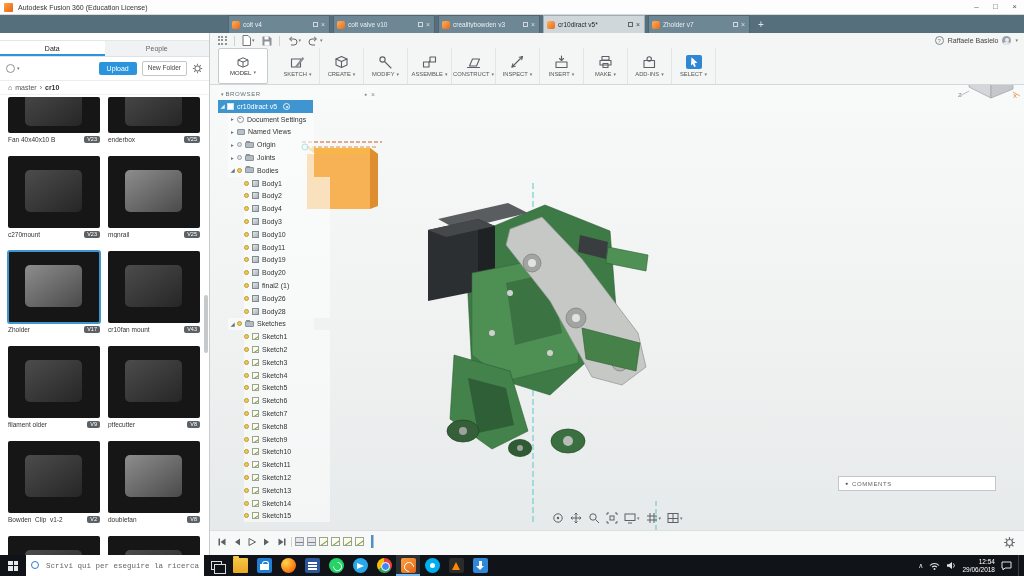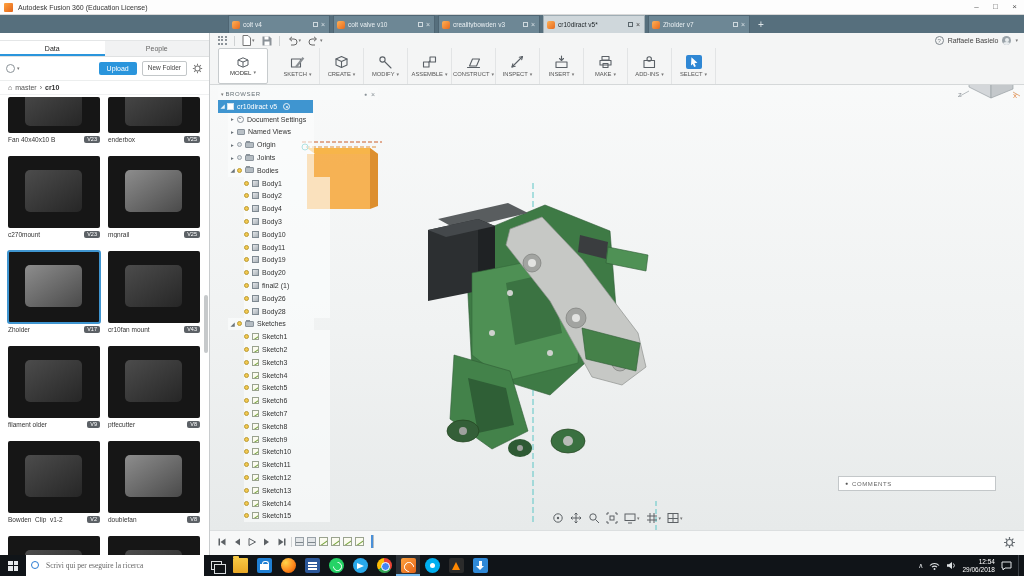--- a/index.html
+++ b/index.html
@@ -166,21 +166,21 @@
 
   
   .taskbar{position:absolute;left:0;top:555px;right:0;height:21px;background:#101418;display:flex;
     align-items:center;z-index:10}
   .start{width:26px;height:21px;display:flex;align-items:center;justify-content:center}
   .winlogo{width:10px;height:10px;display:grid;grid-template-columns:4.5px 4.5px;grid-template-rows:4.5px 4.5px;gap:1px}
   .winlogo span{background:#e7eaec}
   .ts-search{position:relative;width:178px;height:21px;background:#fff;flex:none}
   .ts-search .cring{position:absolute;left:5px;top:6px;width:8px;height:8px;border:1.6px solid #2b7cd3;border-radius:50%}
   .ts-input{position:absolute;left:20px;top:0;width:155px;height:21px;border:none;outline:none;
-    font-size:7.5px;color:#333;font-family:Liberation Serif, serif}
+    font-size:7.5px;color:#333;font-family:Liberation Mono, monospace}
   .ts-input::placeholder{color:#666}
   .tkicons{display:flex;align-items:center;height:21px}
   .tk{width:24px;height:21px;display:flex;align-items:center;justify-content:center;position:relative}
   .tk.active{background:#2b3036;box-shadow:inset 0 -2px 0 #76b9ed}
   .taskview{width:11px;height:9px;border:1px solid #d9dde0;position:relative;background:transparent}
   .taskview::before{content:"";position:absolute;left:2px;top:2px;width:10px;height:8px;background:#101418;border:1px solid #d9dde0}
   .ic16{width:15px;height:15px;border-radius:2px;position:relative}
   .tk-folder{background:linear-gradient(#f6c844,#e9a825);border-radius:1px}
   .tk-folder::before{content:"";position:absolute;left:0;top:-2px;width:6px;height:2px;background:#f6c844;border-radius:1px 1px 0 0}
   .tk-store{background:#1f7fd4}

